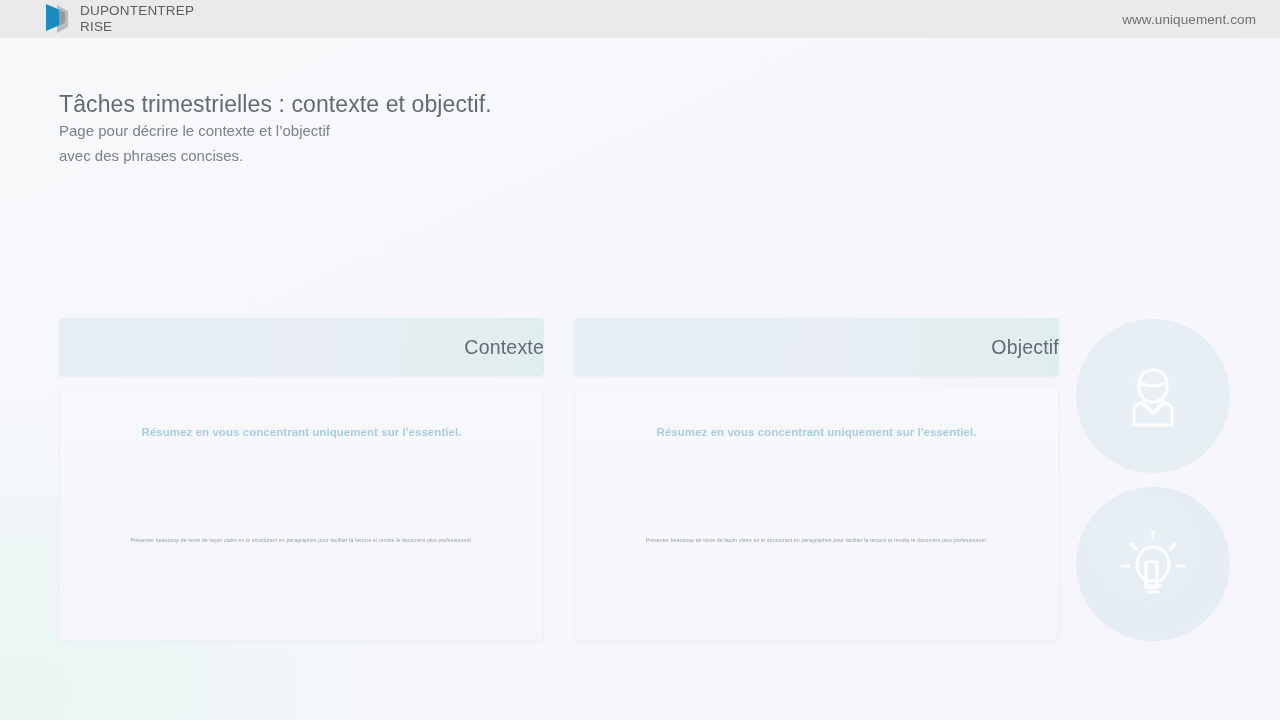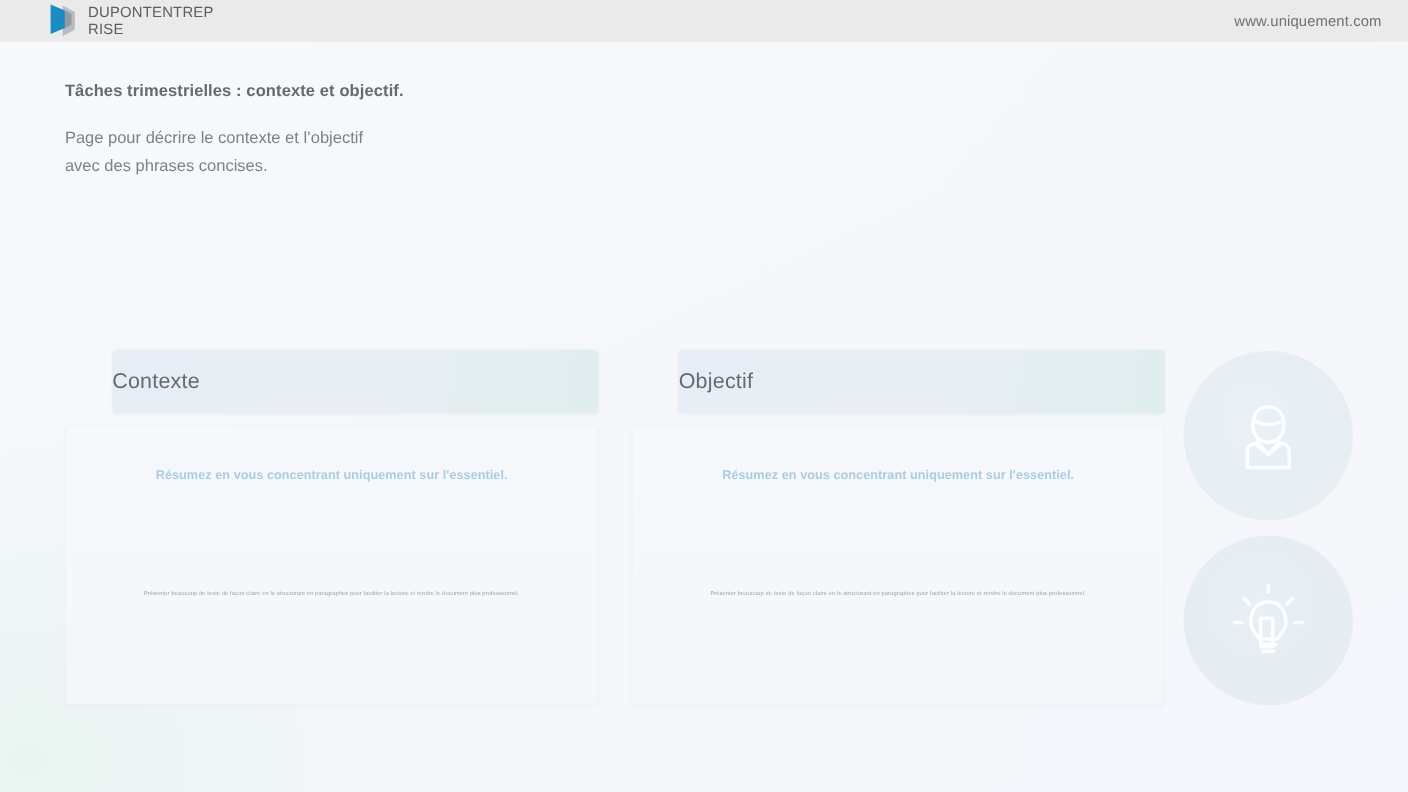--- a/index.html
+++ b/index.html
@@ -83,28 +83,28 @@
 
   .hero-number {
     font-size: 62px;
     line-height: 62px;
     font-weight: bold;
     color: #9cc3dc;
     letter-spacing: -1px;
   }
 
   .hero-title {
-    font-size: 15px;
-    font-weight: bold;
+    margin-top: 17px;
+    font-size: 23px;
+    font-weight: normal;
     color: #636b72;
     letter-spacing: 0.1px;
   }
 
   .hero-sub {
-    margin-top: 22px;
     font-size: 15px;
     line-height: 25px;
     color: #7b8289;
     font-weight: 400;
     white-space: pre-line;
   }
 
   
   .panels {
     position: absolute;
@@ -118,24 +118,23 @@
   .panel {
     width: 485px;
     position: relative;
   }
 
   .panel-header {
     height: 58px;
     border-radius: 4px;
     display: flex;
     align-items: center;
-    justify-content: flex-start;
+    justify-content: flex-end;
     background: linear-gradient(100deg, #e7edf4 0%, #e8eef4 55%, #e3eef0 78%, #e0edee 100%);
     box-shadow: 0 1px 2px rgba(140,155,170,0.10);
-    margin-left: 43px;
   }
 
   .panel-header-title {
     font-size: 19.5px;
     color: #636b72;
     font-weight: 400;
     letter-spacing: 0.2px;
   }
 
   .panel-body {

